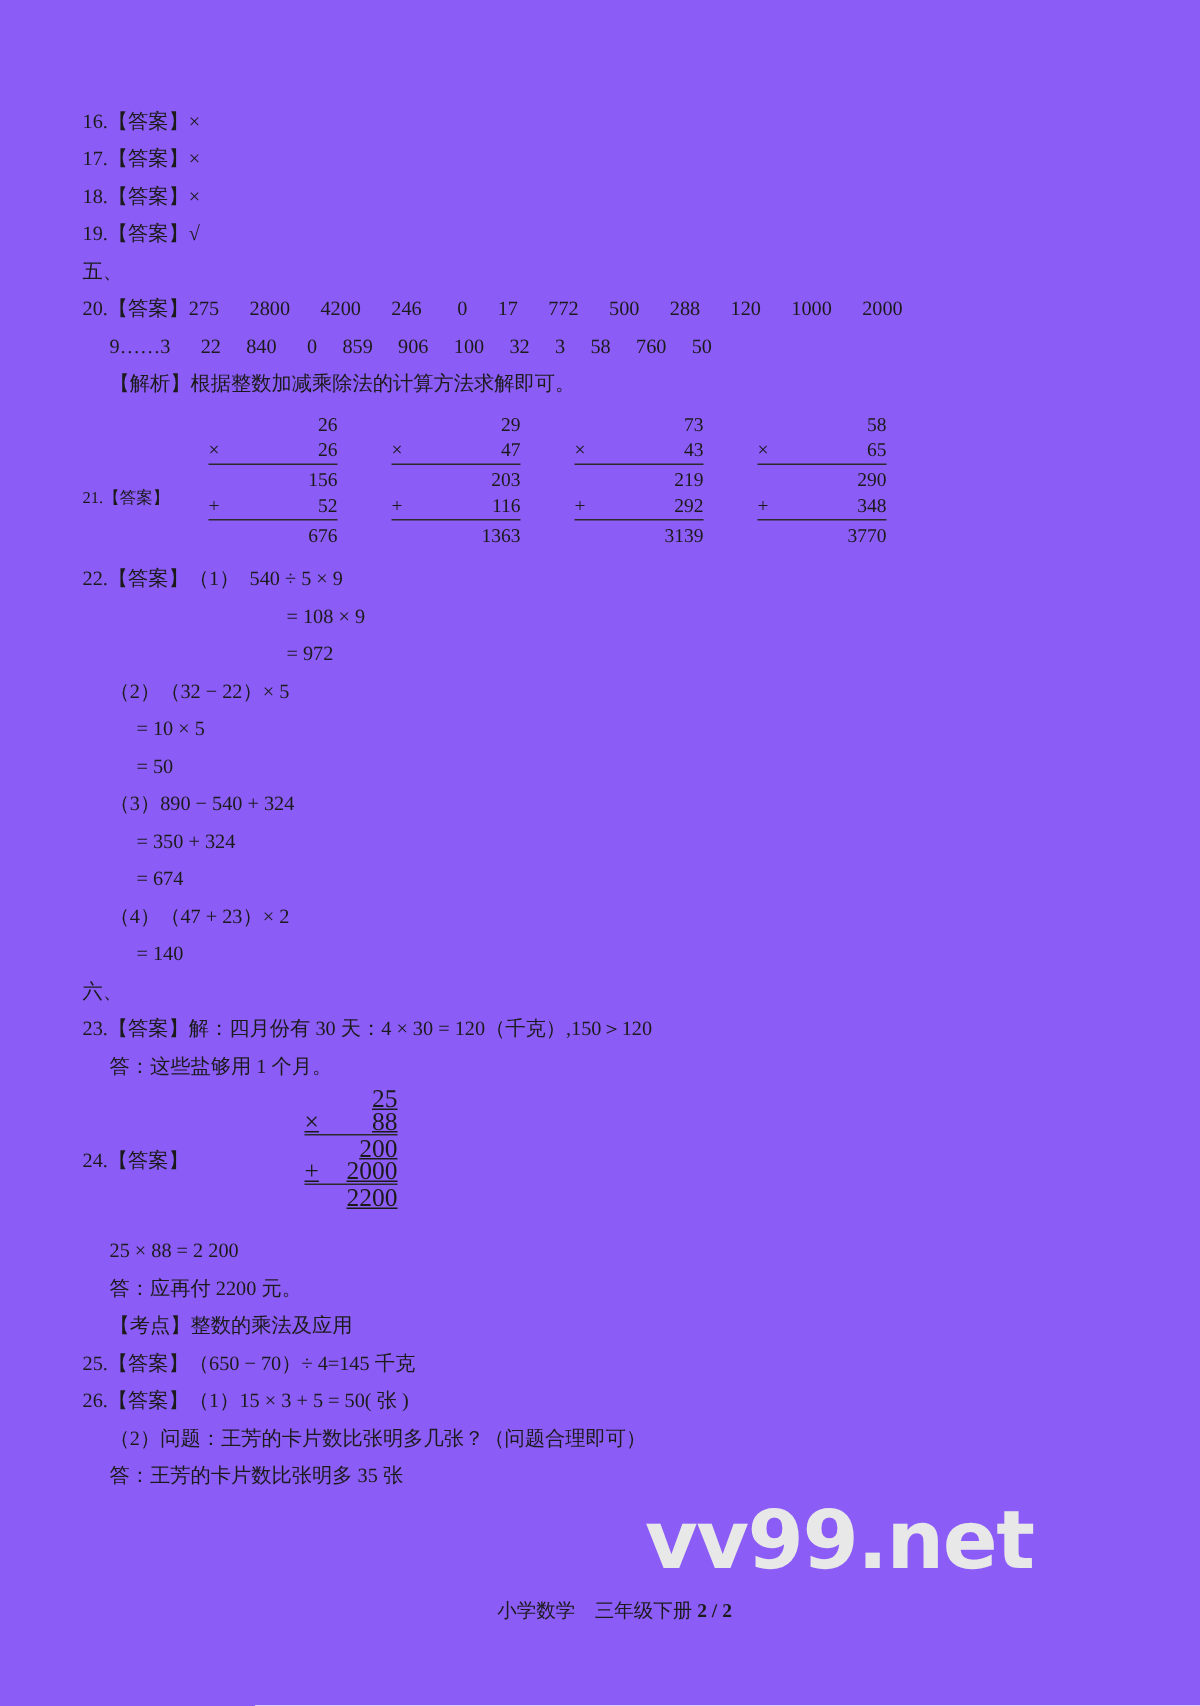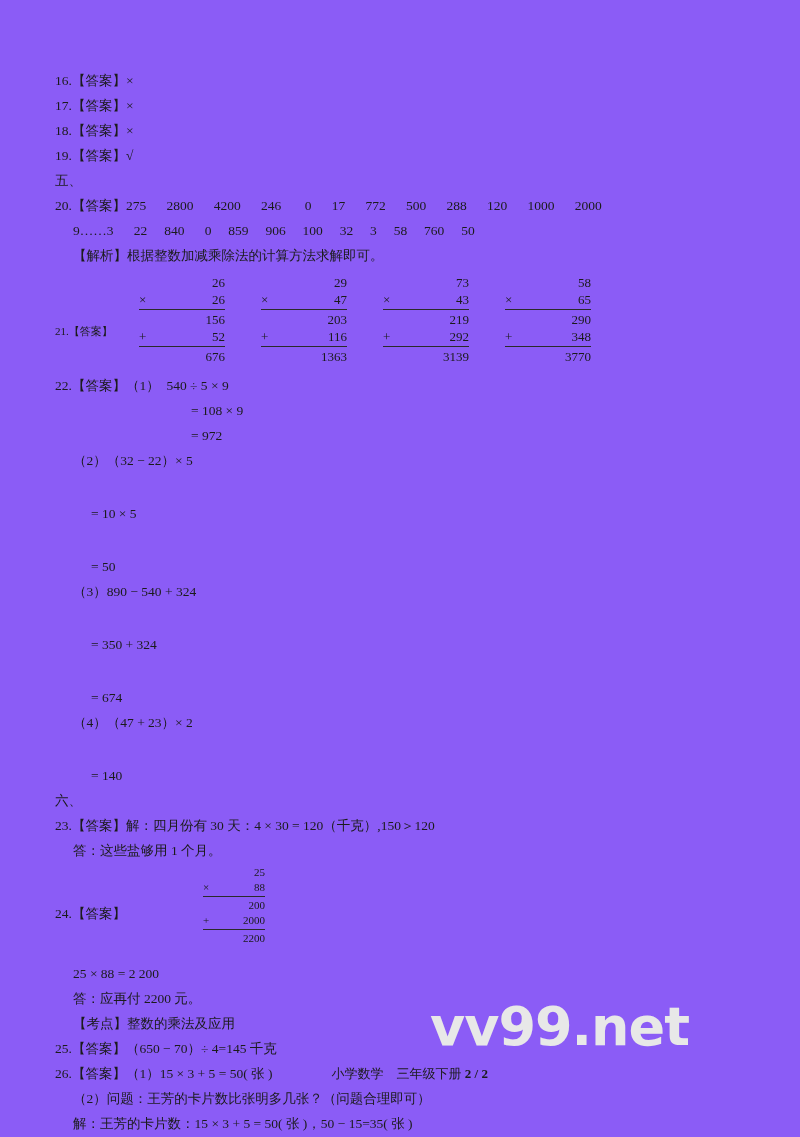--- a/index.html
+++ b/index.html
@@ -31,21 +31,21 @@
     top: 68px;
     width: 700px;
   }
   .line {
     font-size: 13.5px;
     line-height: 25px;
     white-space: pre;
     color: #1b1b1b;
   }
   .indent1 { padding-left: 18px; }
-  .indent2 { padding-left: 36px; margin-top: 28px; }
+  .indent2 { padding-left: 36px; }
   .indent4 { padding-left: 72px; }
 
   
   .vmult-row {
     display: flex;
     align-items: flex-start;
     gap: 36px;
     margin-top: 6px;
     margin-left: 84px;
   }
@@ -86,22 +86,23 @@
   .q24-wrap { position: relative; height: 96px; margin-top: 2px; }
   .q24-label {
     position: absolute; left: 0; top: 40px;
     font-size: 13.5px; white-space: pre;
   }
   .q24-mult {
     position: absolute;
     left: 148px;
     top: 0;
     width: 62px;
-    font-size: 11px;
+    font-size: 17px;
     line-height: 15px;
+    text-decoration: underline;
   }
   .q24-mult .vm-line { justify-content: flex-end; }
 
   .footer {
     position: absolute;
     left: 0;
     right: 0;
     bottom: 38px;
     text-align: center;
     font-size: 13px;
@@ -250,21 +251,20 @@
       </div>
 
       <div class="line indent1">25 × 88 = 2 200</div>
       <div class="line indent1">答：应再付 2200 元。</div>
       <div class="line indent1">【考点】整数的乘法及应用</div>
 
       <div class="line">25.【答案】（650 − 70）÷ 4=145 千克</div>
 
       <div class="line">26.【答案】（1）15 × 3 + 5 = 50( 张 )</div>
       <div class="line indent1">（2）问题：王芳的卡片数比张明多几张？（问题合理即可）</div>
-      <div class="line indent1">解：王芳的卡片数：15 × 3 + 5 = 50( 张 )，50 − 15=35( 张 )</div>
       <div class="line indent1">答：王芳的卡片数比张明多 35 张</div>
 
     </div>
 
     <div class="watermark">
       <span>vv99.net</span>
     </div>
 
     <div class="footer">
       <span>小学数学</span><span>　</span><span>三年级下册</span><span> </span><span class="pg">2 / 2</span>

